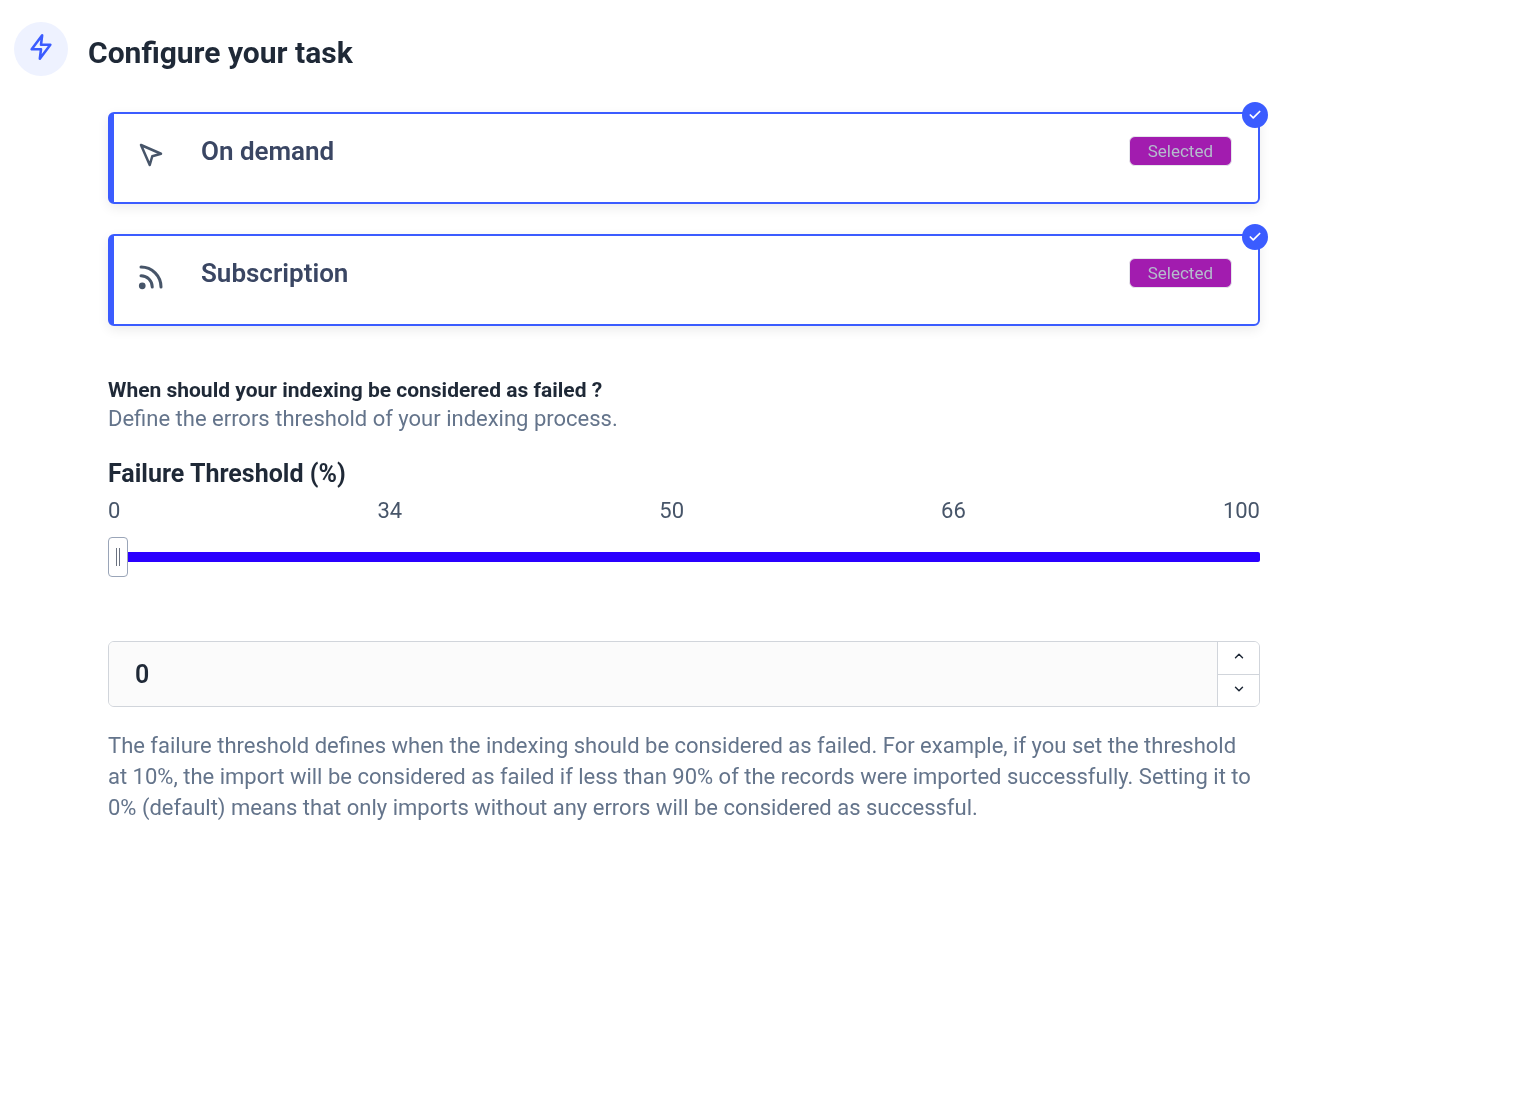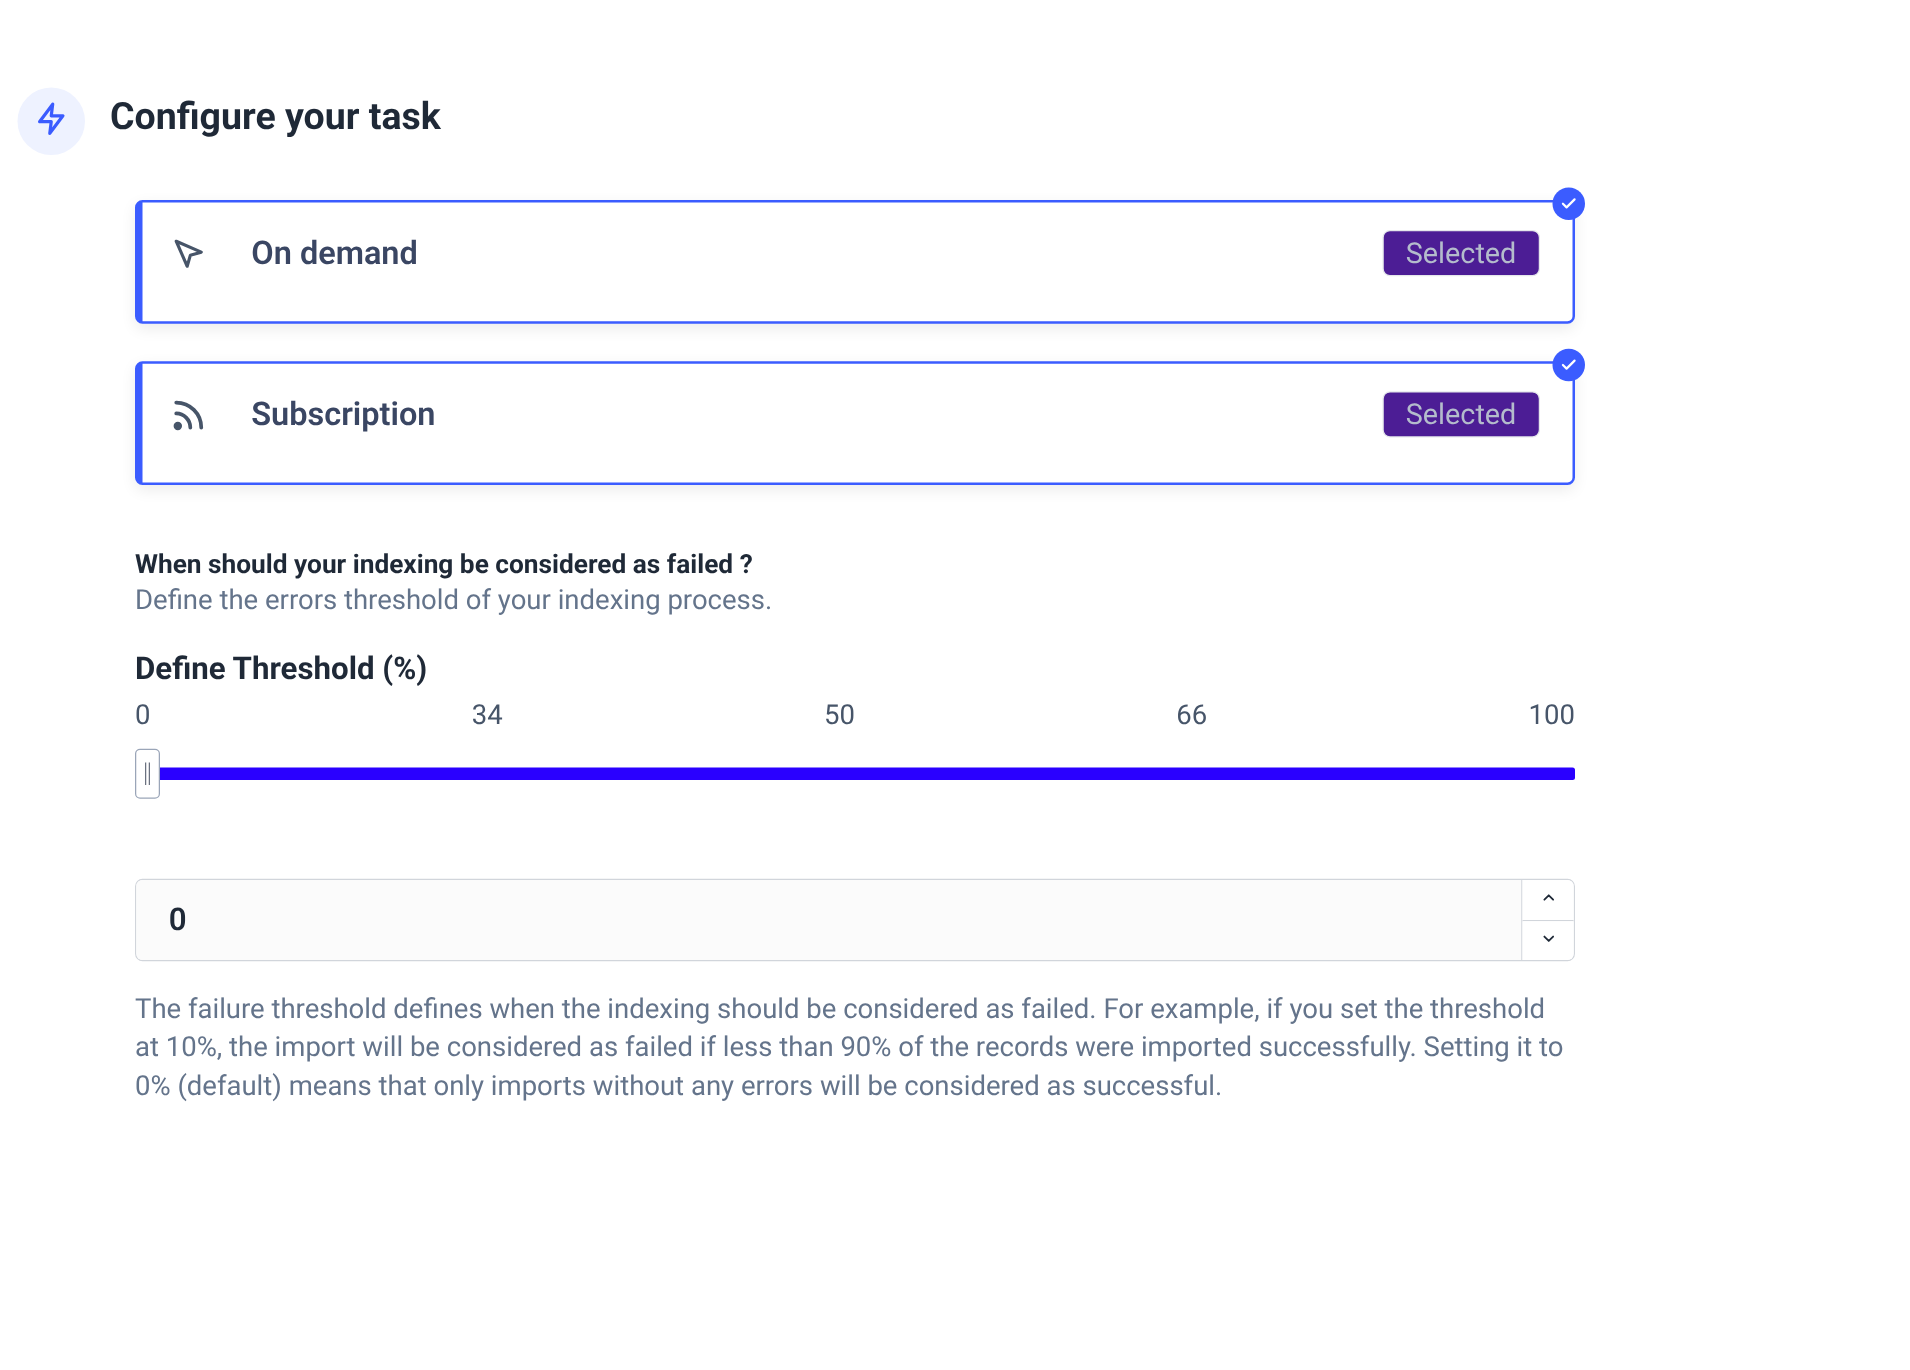--- a/index.html
+++ b/index.html
@@ -8,24 +8,23 @@
       padding: 0;
     }
     body {
       font-family: -apple-system, BlinkMacSystemFont, "Segoe UI", Roboto, Helvetica, Arial, sans-serif;
       background: #ffffff;
       padding: 20px 14px;
       width: 1528px;
     }
     .header-row {
       display: flex;
-      align-items: center;
+      align-items: flex-end;
       gap: 20px;
       margin-bottom: 36px;
-      margin-top: 48px;
     }
     .header-icon-circle {
       width: 54px;
       height: 54px;
       border-radius: 50%;
       background: #eef2ff;
       display: flex;
       align-items: center;
       justify-content: center;
       flex-shrink: 0;
@@ -98,23 +97,23 @@
       justify-content: space-between;
       margin-bottom: 14px;
     }
     .option-title {
       font-size: 26px;
       font-weight: 600;
       color: #3a4663;
     }
     .selected-badge {
       border: 1px solid #e5e7eb;
-      background: #4c1d95;
+      background: #a21caf;
       color: #b4bccc;
-      font-size: 23px;
+      font-size: 17px;
       padding: 4px 18px;
       border-radius: 6px;
     }
     .option-desc {
       font-size: 23px;
       color: #64748b;
     }
     .section-title {
       font-size: 21px;
       font-weight: 700;
@@ -279,21 +278,21 @@
           <span class="option-title">Subscription</span>
           <span class="selected-badge">Selected</span>
         </div>
       </div>
     </div>
   </div>
 
   <h2 class="section-title">When should your indexing be considered as failed ?</h2>
   <p class="section-subtitle">Define the errors threshold of your indexing process.</p>
 
-  <div class="field-label">Define Threshold (%)</div>
+  <div class="field-label">Failure Threshold (%)</div>
 
   <div class="ticks-row">
     <span>0</span>
     <span>34</span>
     <span>50</span>
     <span>66</span>
     <span>100</span>
   </div>
 
   <div class="slider-track-wrap">

